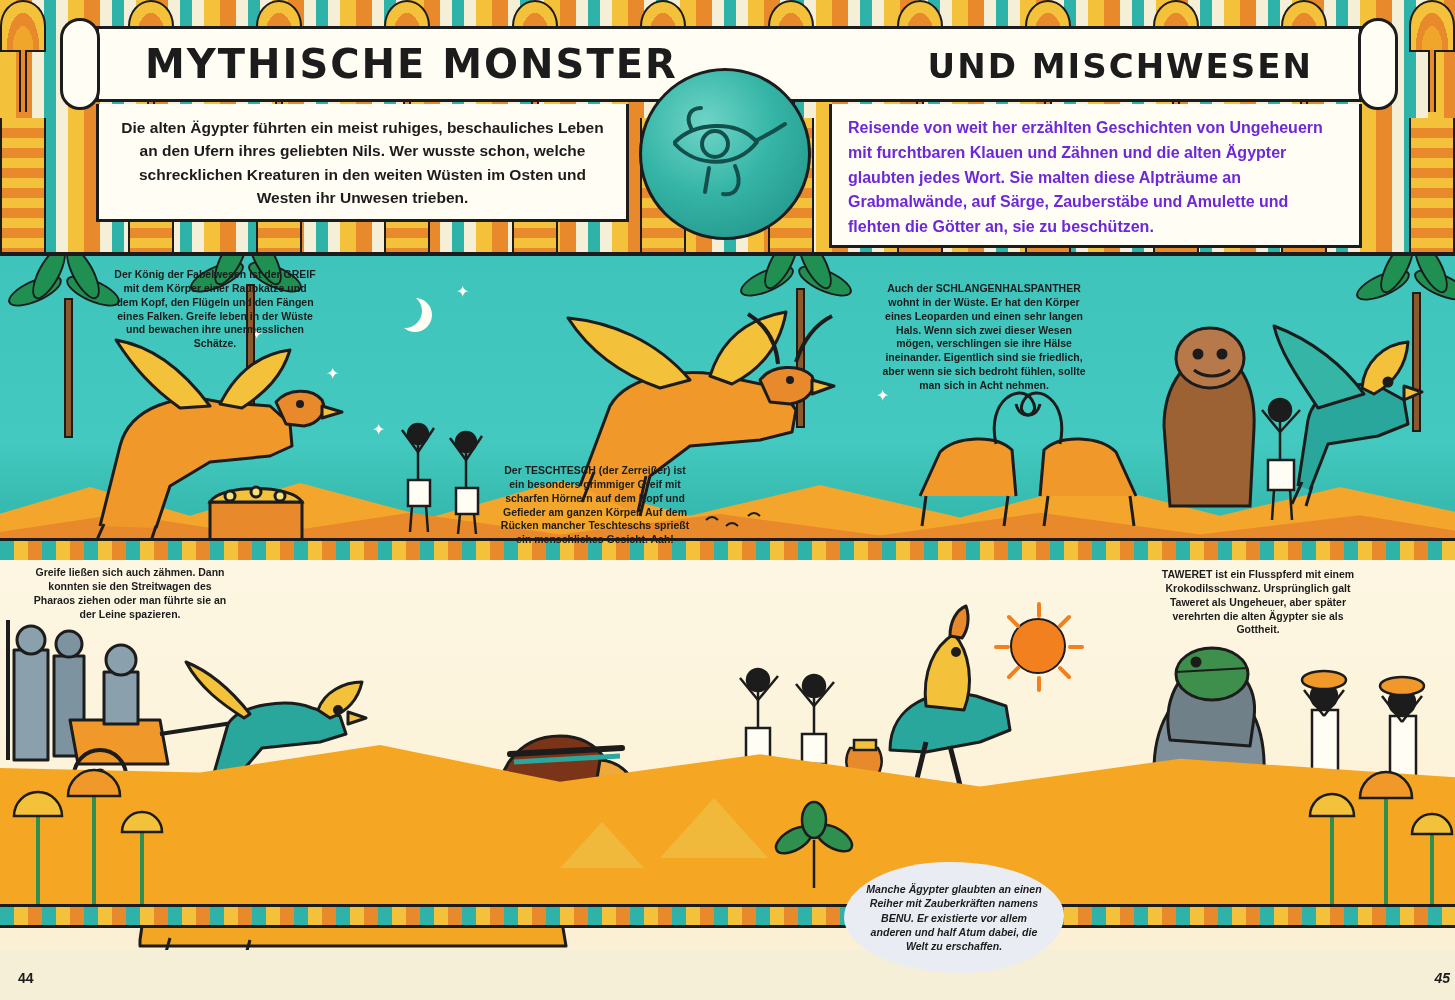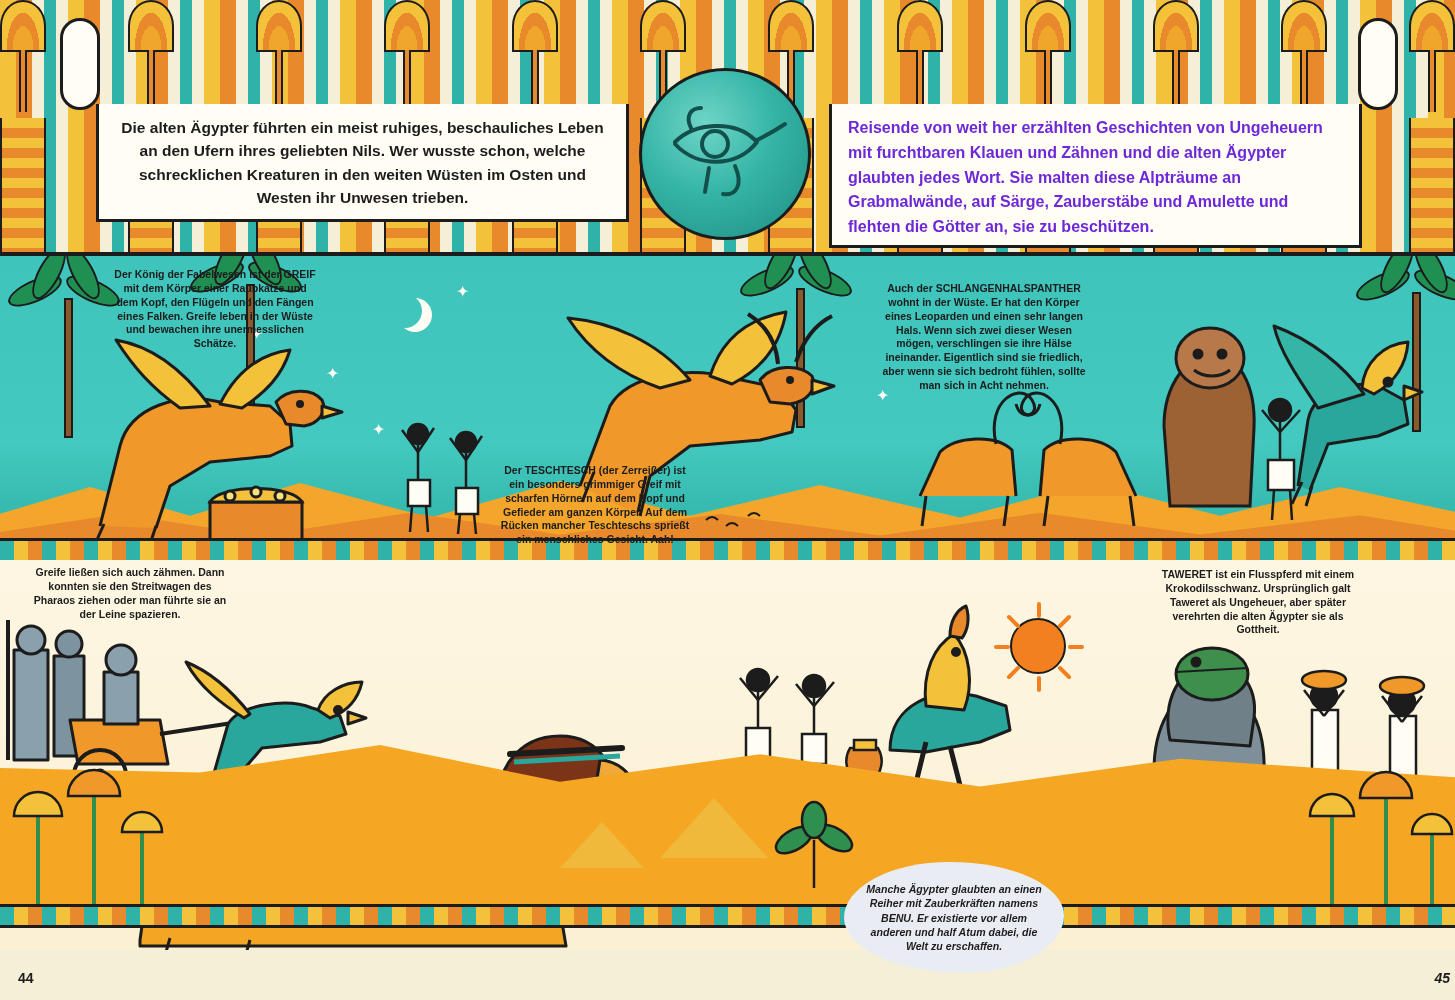--- a/index.html
+++ b/index.html
@@ -295,20 +295,26 @@
     <div class="column"></div>
   </div>
 
   <div class="scroll-left">
       <div class="curl"></div>
     </div>
   <div class="scroll-right">
       <div class="curl"></div>
     </div>
 
+  <div class="banner">
+    <div class="title-text">
+      <span class="title-a">Mythische Monster</span>
+      <span class="title-b">und Mischwesen</span>
+    </div>
+  </div>
 
   <div class="intro-left">
     <p>Die alten Ägypter führten ein meist ruhiges, beschauliches Leben an den Ufern ihres geliebten Nils. Wer wusste schon, welche schrecklichen Kreaturen in den weiten Wüsten im Osten und Westen ihr Unwesen trieben.</p>
   </div>
   <div class="intro-right">
     <p>Reisende von weit her erzählten Geschichten von Ungeheuern mit furchtbaren Klauen und Zähnen und die alten Ägypter glaubten jedes Wort. Sie malten diese Alpträume an Grabmalwände, auf Särge, Zauberstäbe und Amulette und flehten die Götter an, sie zu beschützen.</p>
   </div>
 
   <div class="medallion">
     <div class="disc"></div>

